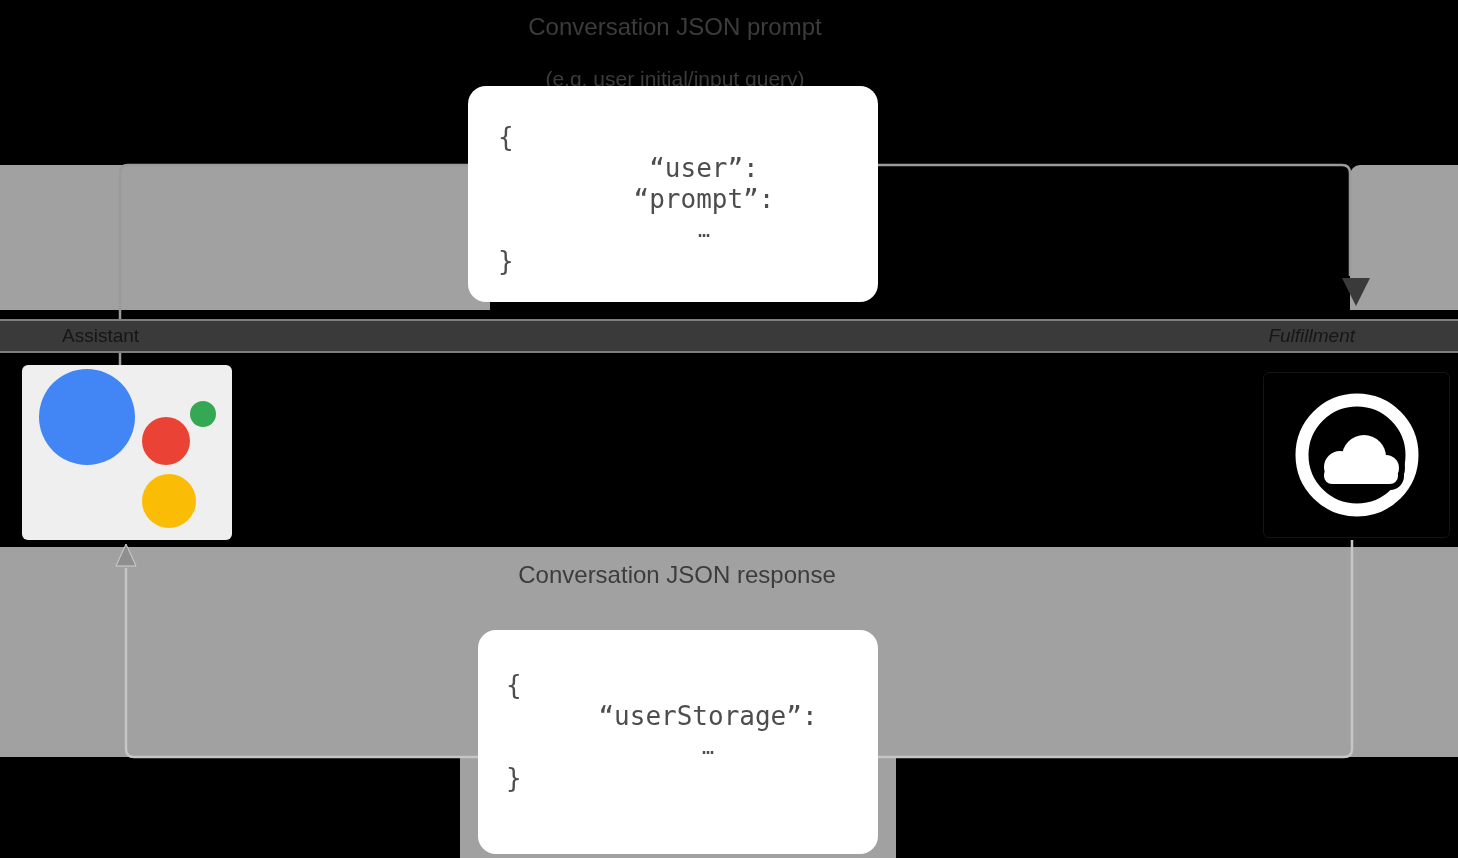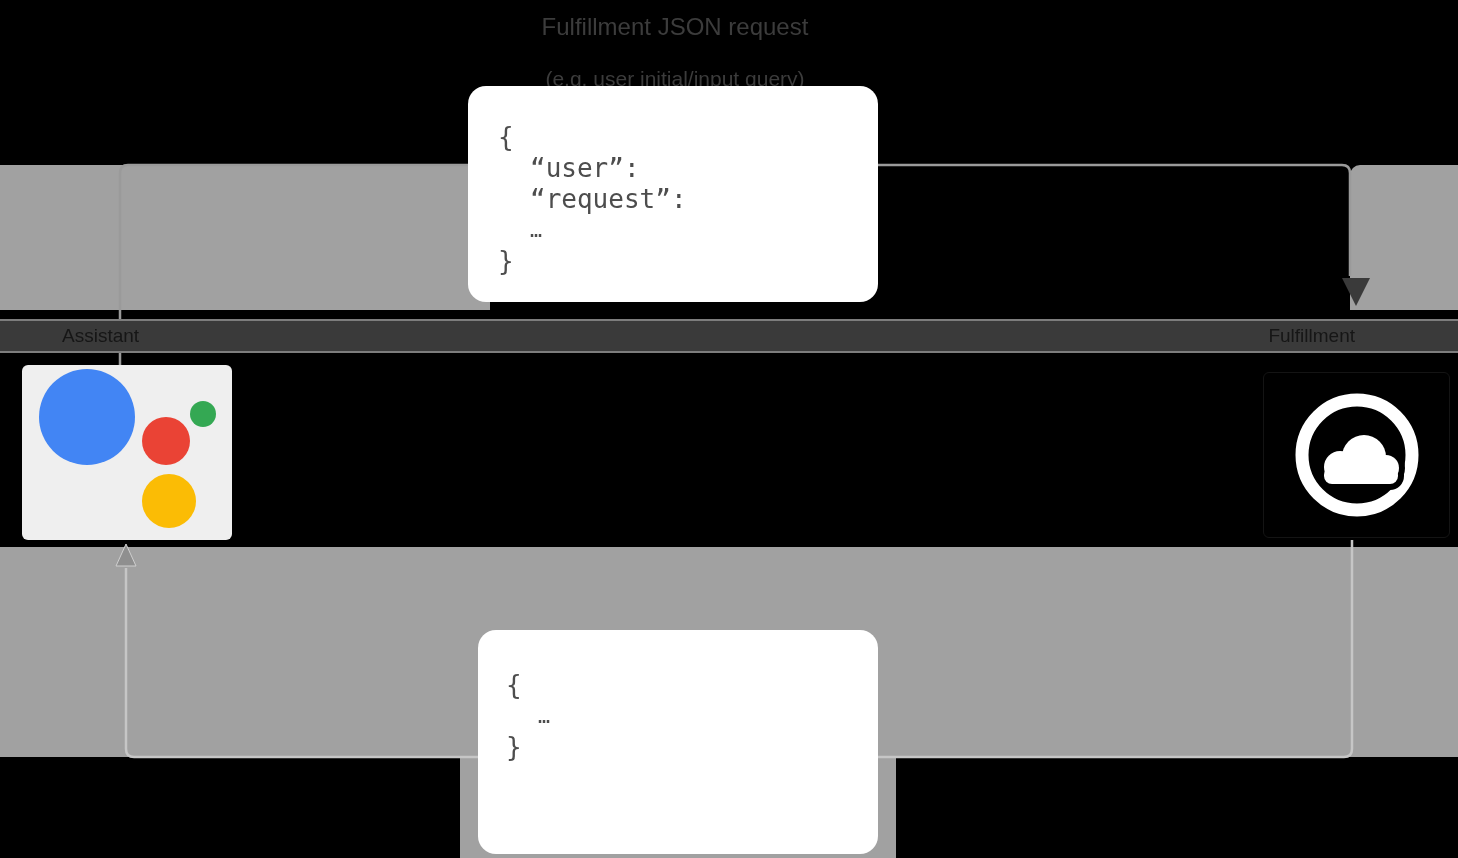--- a/index.html
+++ b/index.html
@@ -11,39 +11,39 @@
   .patch-top-left{left:0;top:165px;width:490px;height:145px;}
   .patch-top-right{left:1350px;top:165px;width:108px;height:145px;border-top-left-radius:10px;}
   .patch-bottom{left:0;top:547px;width:1458px;height:210px;}
   .patch-response{left:460px;top:757px;width:436px;height:101px;}
 
   
   .label-band{position:absolute;left:0;top:319px;width:1458px;height:30px;background:#3a3a3a;
               border-top:2px solid #7d7d7d;border-bottom:2px solid #7d7d7d;}
   .band-label{position:absolute;top:322px;height:36px;line-height:28px;font-size:19px;color:#161616;}
   .band-label.left{left:62px;}
-  .band-label.right{right:103px;}
+  .band-label.right{right:103px;font-style:italic;}
 
   
   .heading{position:absolute;width:570px;text-align:center;color:#3c3c3c;}
   .heading .t1{font-size:24px;line-height:30px;}
   .heading .t2{font-size:21px;line-height:28px;margin-top:23px;}
   .heading-request{left:390px;top:12px;}
   .heading-response{left:392px;top:560px;}
 
   
   svg.arrows{position:absolute;left:0;top:0;}
 
   
   .card{position:absolute;background:#fff;border-radius:18px;
         font-family:"DejaVu Sans Mono", monospace;color:#4d4d4d;}
   .card-request{left:468px;top:86px;width:410px;height:216px;padding:36px 0 0 30px;box-sizing:border-box;}
   .card-response{left:478px;top:630px;width:400px;height:224px;padding:40px 0 0 28px;box-sizing:border-box;}
   .code-line{font-size:26px;line-height:31px;white-space:pre;}
-  .code-line.indent{padding-left:32px;}
+  .code-line.indent{padding-left:32px;text-align:center;}
   .code-line.dots{font-size:20px;}
 
   
   .assistant-box{position:absolute;left:22px;top:365px;width:210px;height:175px;
                  background:#efefef;border-radius:6px;}
   .dot{position:absolute;border-radius:50%;}
   .dot-blue{left:17px;top:4px;width:96px;height:96px;}
   .dot-green{left:168px;top:36px;width:26px;height:26px;}
   .dot-red{left:120px;top:52px;width:48px;height:48px;}
   .dot-yellow{left:120px;top:109px;width:54px;height:54px;}
@@ -69,37 +69,39 @@
 
     <path d="M 1352 540 L 1352 749 Q 1352 757 1344 757 L 134 757 Q 126 757 126 749 L 126 568" fill="none" stroke="#c6c6c6" stroke-width="2.5"></path>
     <polygon points="116,566 136,566 126,544" fill="#8f8f8f" stroke="#cfcfcf" stroke-width="1"></polygon>
   </svg>
 
   <div class="label-band"></div>
   <div class="band-label left">Assistant</div>
   <div class="band-label right">Fulfillment</div>
 
   <div class="heading heading-request">
-    <div class="t1">Fulfillment JSON request</div>
+    <div class="t1">Conversation JSON prompt</div>
     <div class="t2">(e.g. user initial/input query)</div>
   </div>
 
   <div class="heading heading-response">
+    <div class="t1">Conversation JSON response</div>
   </div>
 
   <div class="card card-request">
     <div class="code-line">{</div>
     <div class="code-line indent">“user”:</div>
-    <div class="code-line indent">“request”:</div>
+    <div class="code-line indent">“prompt”:</div>
     <div class="code-line indent dots">…</div>
     <div class="code-line">}</div>
   </div>
 
   <div class="card card-response">
     <div class="code-line">{</div>
+    <div class="code-line indent">“userStorage”:</div>
     <div class="code-line indent dots">…</div>
     <div class="code-line">}</div>
   </div>
 
   <div class="assistant-box">
     <div>
       <div class="dot dot-blue" style="background:#4285f4"></div>
       <div class="dot dot-green" style="background:#34a853"></div>
       <div class="dot dot-red" style="background:#ea4335"></div>
       <div class="dot dot-yellow" style="background:#fbbc05"></div>

